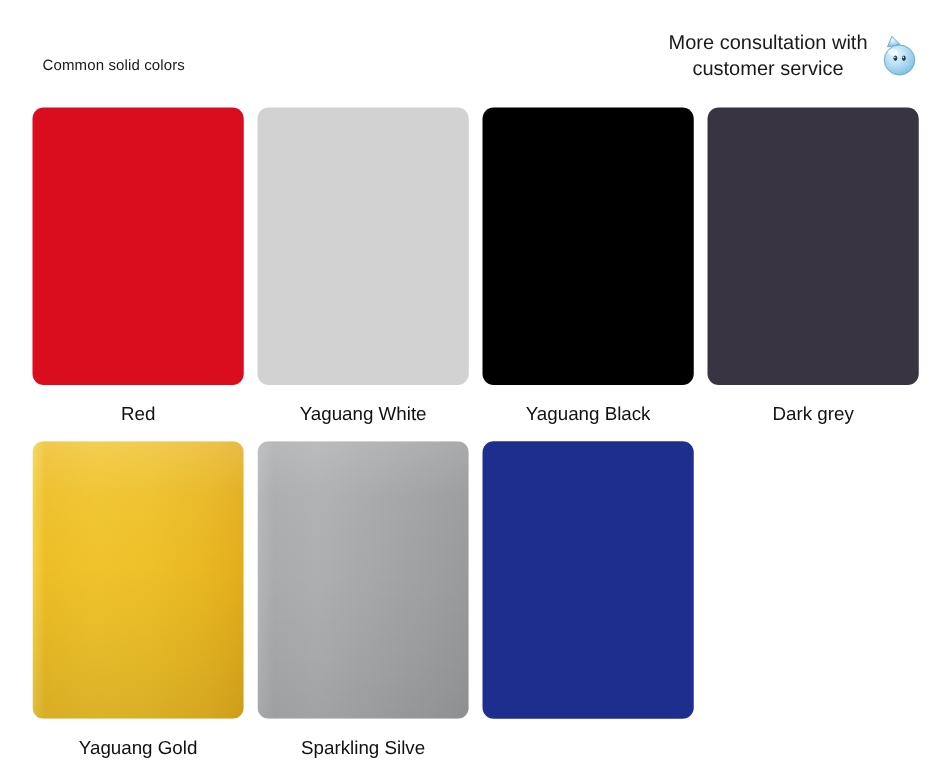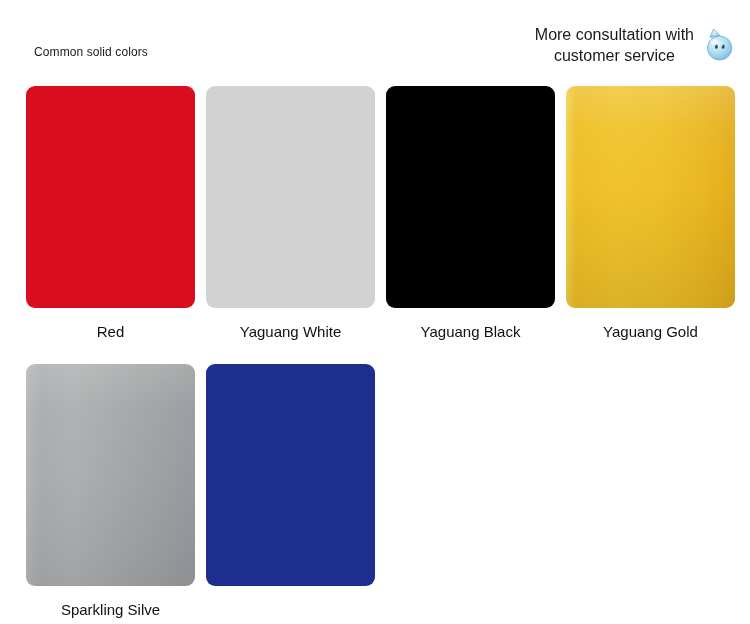--- a/index.html
+++ b/index.html
@@ -82,21 +82,21 @@
     box-sizing: border-box;
   }
   .cell-label {
     display: block;
     width: 169px;
     text-align: center;
     font-size: 15px;
     line-height: 20px;
     color: #111111;
     padding-top: 14px;
-    padding-bottom: 22px;
+    padding-bottom: 11px;
     white-space: nowrap;
     overflow: hidden;
   }
 
   
   .sw-red        { background: #d90d1e; }
   .sw-coffee     { background: #571d15; }
   .sw-white      { background: #d2d2d2; }
   .sw-black      { background: #000000; }
   .sw-darkgrey   { background: #393441; }
@@ -180,20 +180,24 @@
   <div class="cell">
     <div class="swatch sw-white"></div>
     <span class="cell-label">Yaguang White</span>
   </div>
 
   <div class="cell">
     <div class="swatch sw-black"></div>
     <span class="cell-label">Yaguang Black</span>
   </div>
 
+  <div class="cell">
+    <div class="swatch sw-darkgrey"></div>
+    <span class="cell-label">Dark grey</span>
+  </div>
 
   <div class="cell">
     <div class="swatch sw-gold"></div>
     <span class="cell-label">Yaguang Gold</span>
   </div>
 
   <div class="cell">
     <div class="swatch sw-silver"></div>
     <span class="cell-label">Sparkling Silve</span>
   </div>

